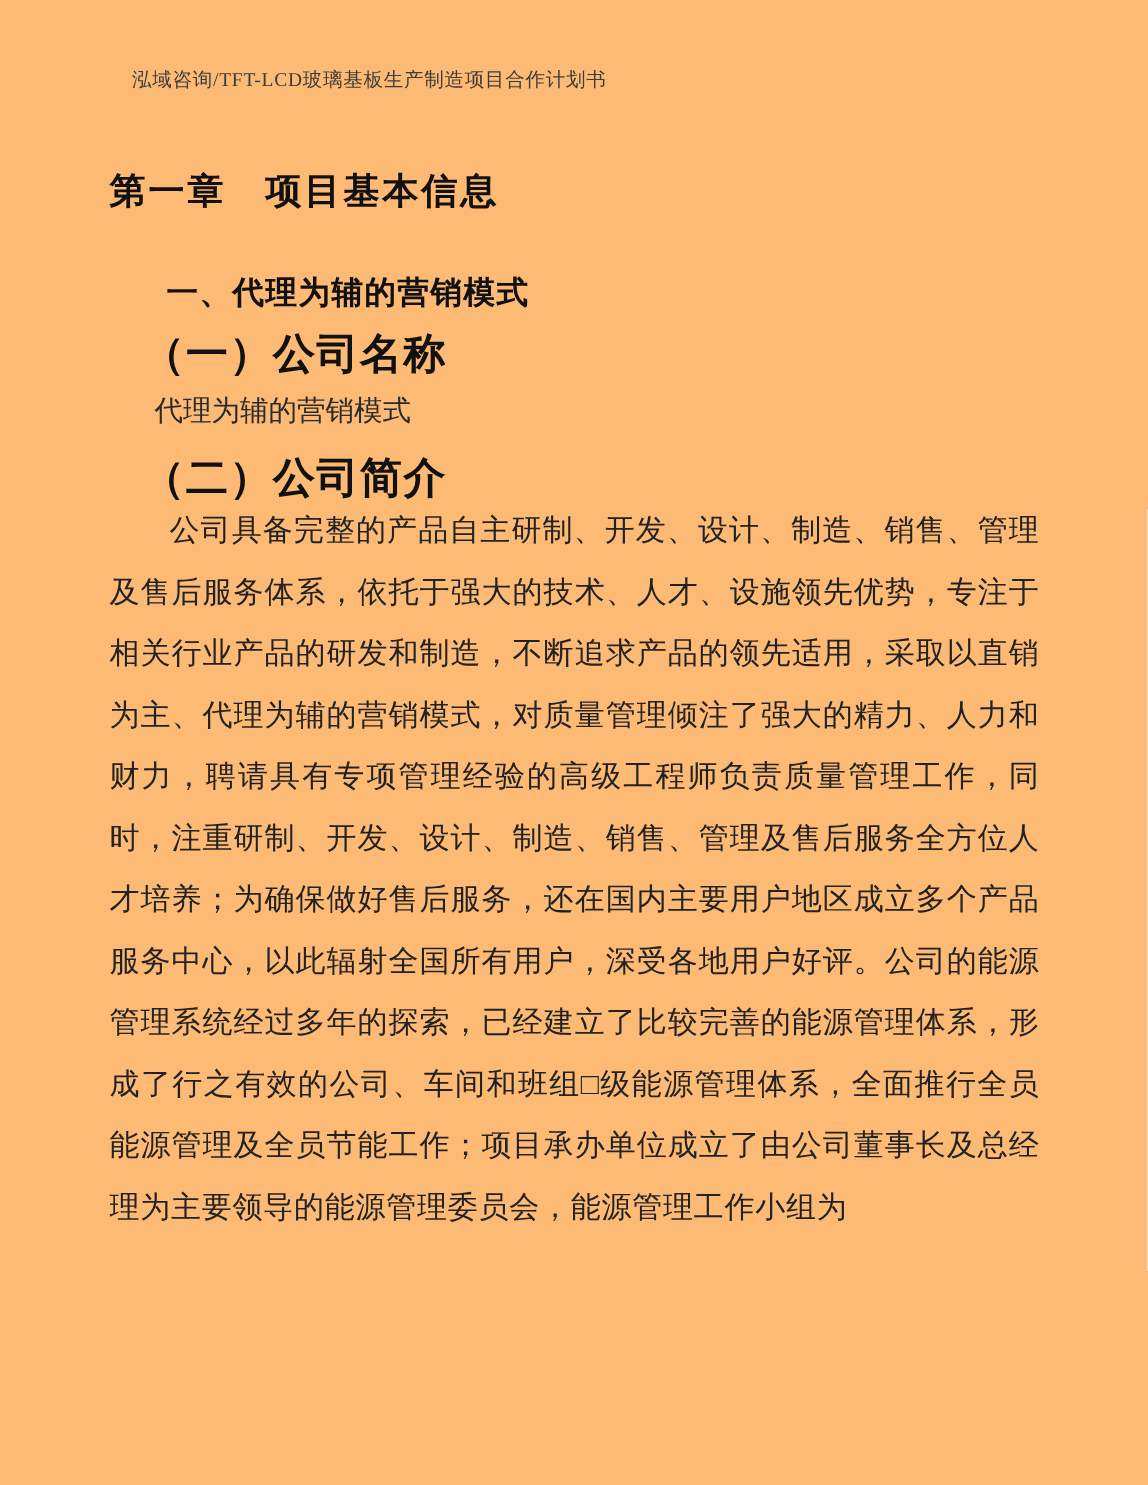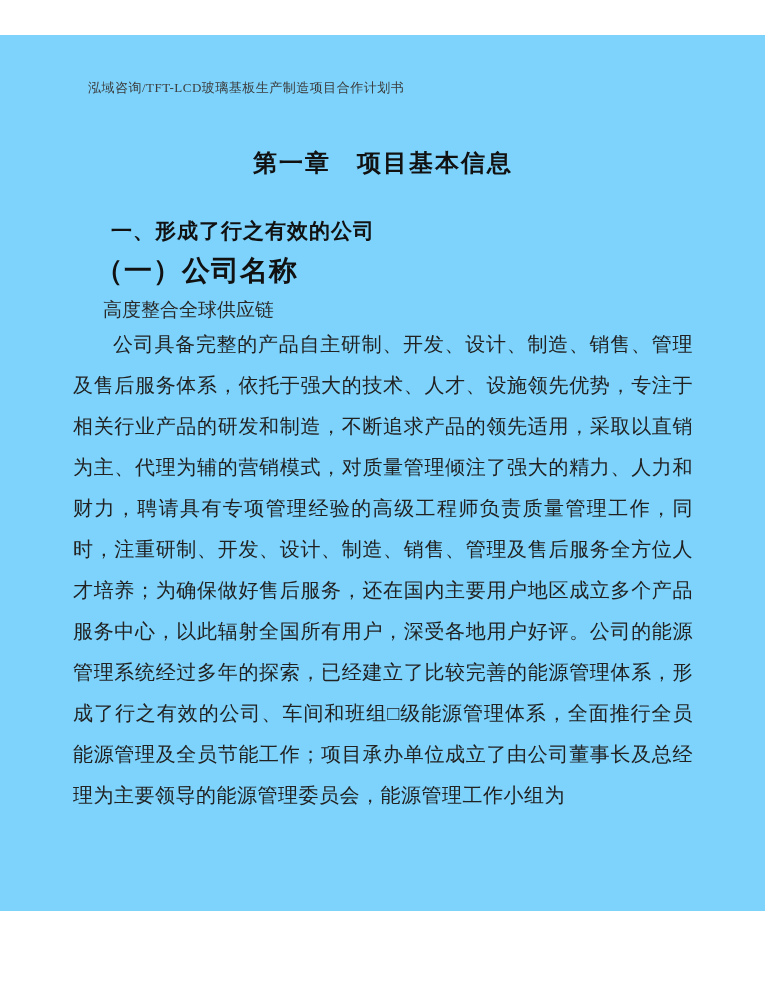--- a/index.html
+++ b/index.html
@@ -3,45 +3,44 @@
 <meta charset="utf-8">
 <style>
   html, body {
     margin: 0;
     padding: 0;
     background: #ffffff;
   }
   .page {
     position: relative;
     width: 765px;
-    height: 876px;
-    background: #7dd3fc;
+    height: 990px;
+    background: #fdba74;
     overflow: hidden;
     font-family: "Liberation Serif", "DejaVu Serif", serif;
     color: #1f1f1f;
-    margin-top: 35px;
   }
   .doc-header {
     position: absolute;
     left: 88px;
     top: 44px;
     font-size: 13px;
     letter-spacing: 0.5px;
     color: #3b3b3b;
     font-family: "Liberation Serif", "DejaVu Serif", serif;
   }
   .content {
     position: absolute;
     left: 73px;
     top: 0;
     width: 620px;
   }
   .chapter-title {
     margin: 113px 0 0 0;
-    text-align: center;
+    text-align: left;
     font-family: "Liberation Sans", "DejaVu Sans", sans-serif;
     font-weight: bold;
     font-size: 24px;
     line-height: 30px;
     letter-spacing: 2px;
     color: #111111;
   }
   .section-heading {
     margin: 40px 0 0 38px;
     font-family: "Liberation Sans", "DejaVu Sans", sans-serif;
@@ -87,24 +86,25 @@
 <body>
 
 <div class="page">
 
   <div class="doc-header">泓域咨询/TFT-LCD玻璃基板生产制造项目合作计划书</div>
 
   <div class="content">
 
     <h1 class="chapter-title">第一章　项目基本信息</h1>
 
-    <h2 class="section-heading">一、形成了行之有效的公司</h2>
+    <h2 class="section-heading">一、代理为辅的营销模式</h2>
 
     <h3 class="sub-heading">（一）公司名称</h3>
 
-    <div class="plain-line">高度整合全球供应链</div>
+    <div class="plain-line">代理为辅的营销模式</div>
 
+    <h3 class="sub-heading second">（二）公司简介</h3>
 
 
     <p class="body-para second">公司具备完整的产品自主研制、开发、设计、制造、销售、管理及售后服务体系，依托于强大的技术、人才、设施领先优势，专注于相关行业产品的研发和制造，不断追求产品的领先适用，采取以直销为主、代理为辅的营销模式，对质量管理倾注了强大的精力、人力和财力，聘请具有专项管理经验的高级工程师负责质量管理工作，同时，注重研制、开发、设计、制造、销售、管理及售后服务全方位人才培养；为确保做好售后服务，还在国内主要用户地区成立多个产品服务中心，以此辐射全国所有用户，深受各地用户好评。公司的能源管理系统经过多年的探索，已经建立了比较完善的能源管理体系，形成了行之有效的公司、车间和班组□级能源管理体系，全面推行全员能源管理及全员节能工作；项目承办单位成立了由公司董事长及总经理为主要领导的能源管理委员会，能源管理工作小组为</p>
 
   </div>
 </div>
 
 </body></html>

